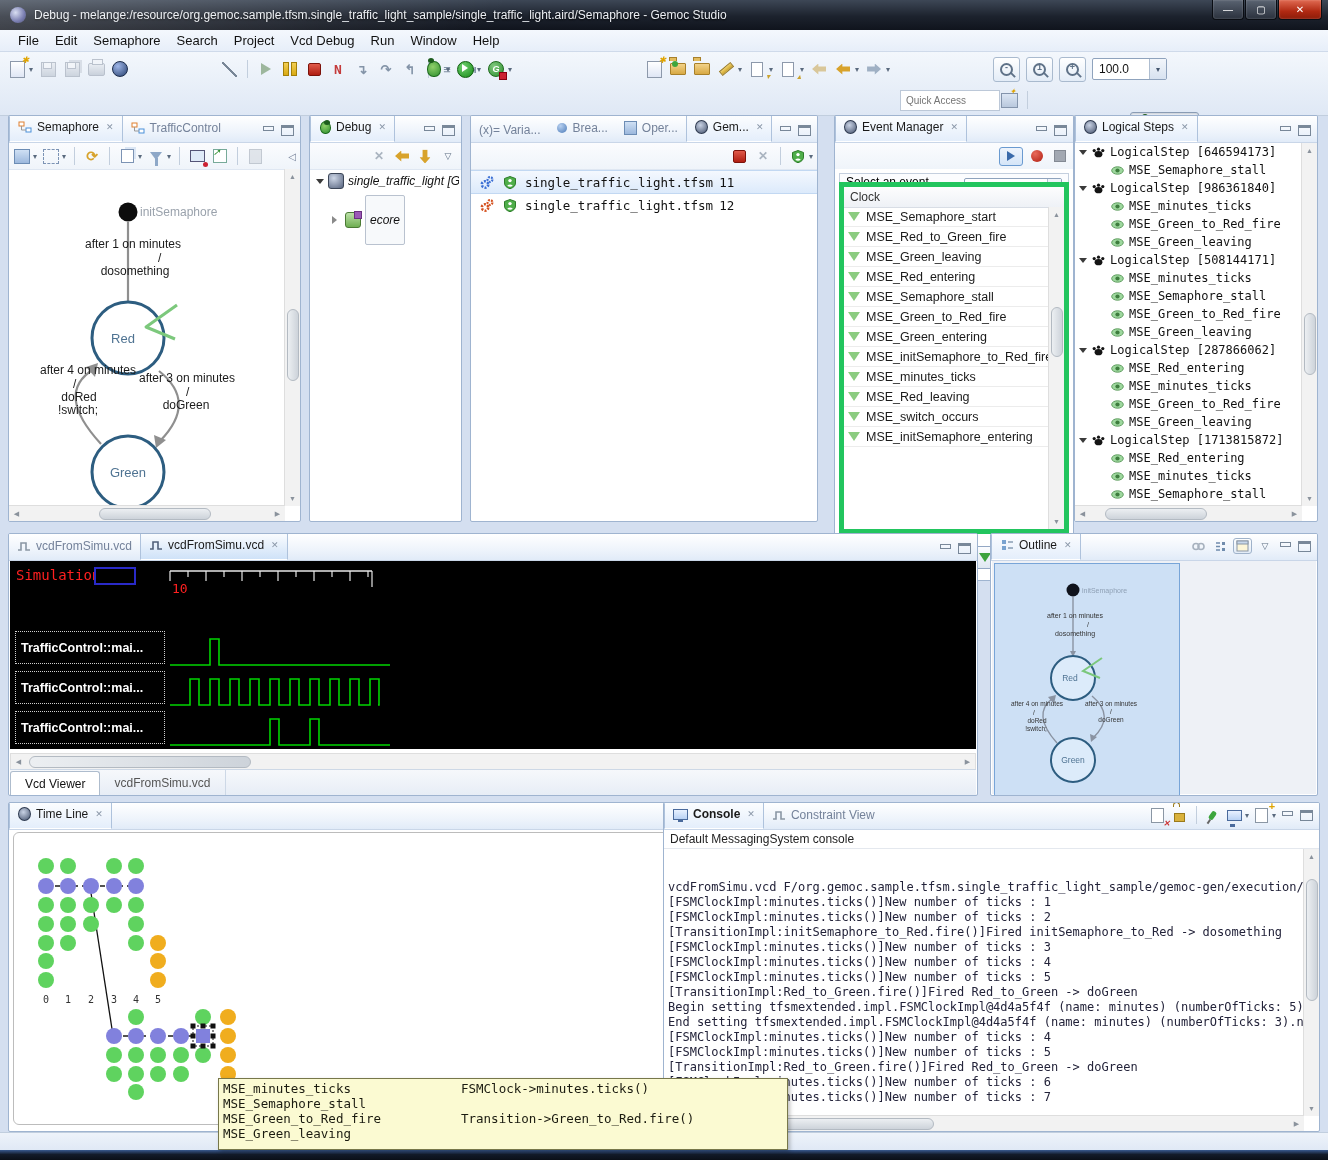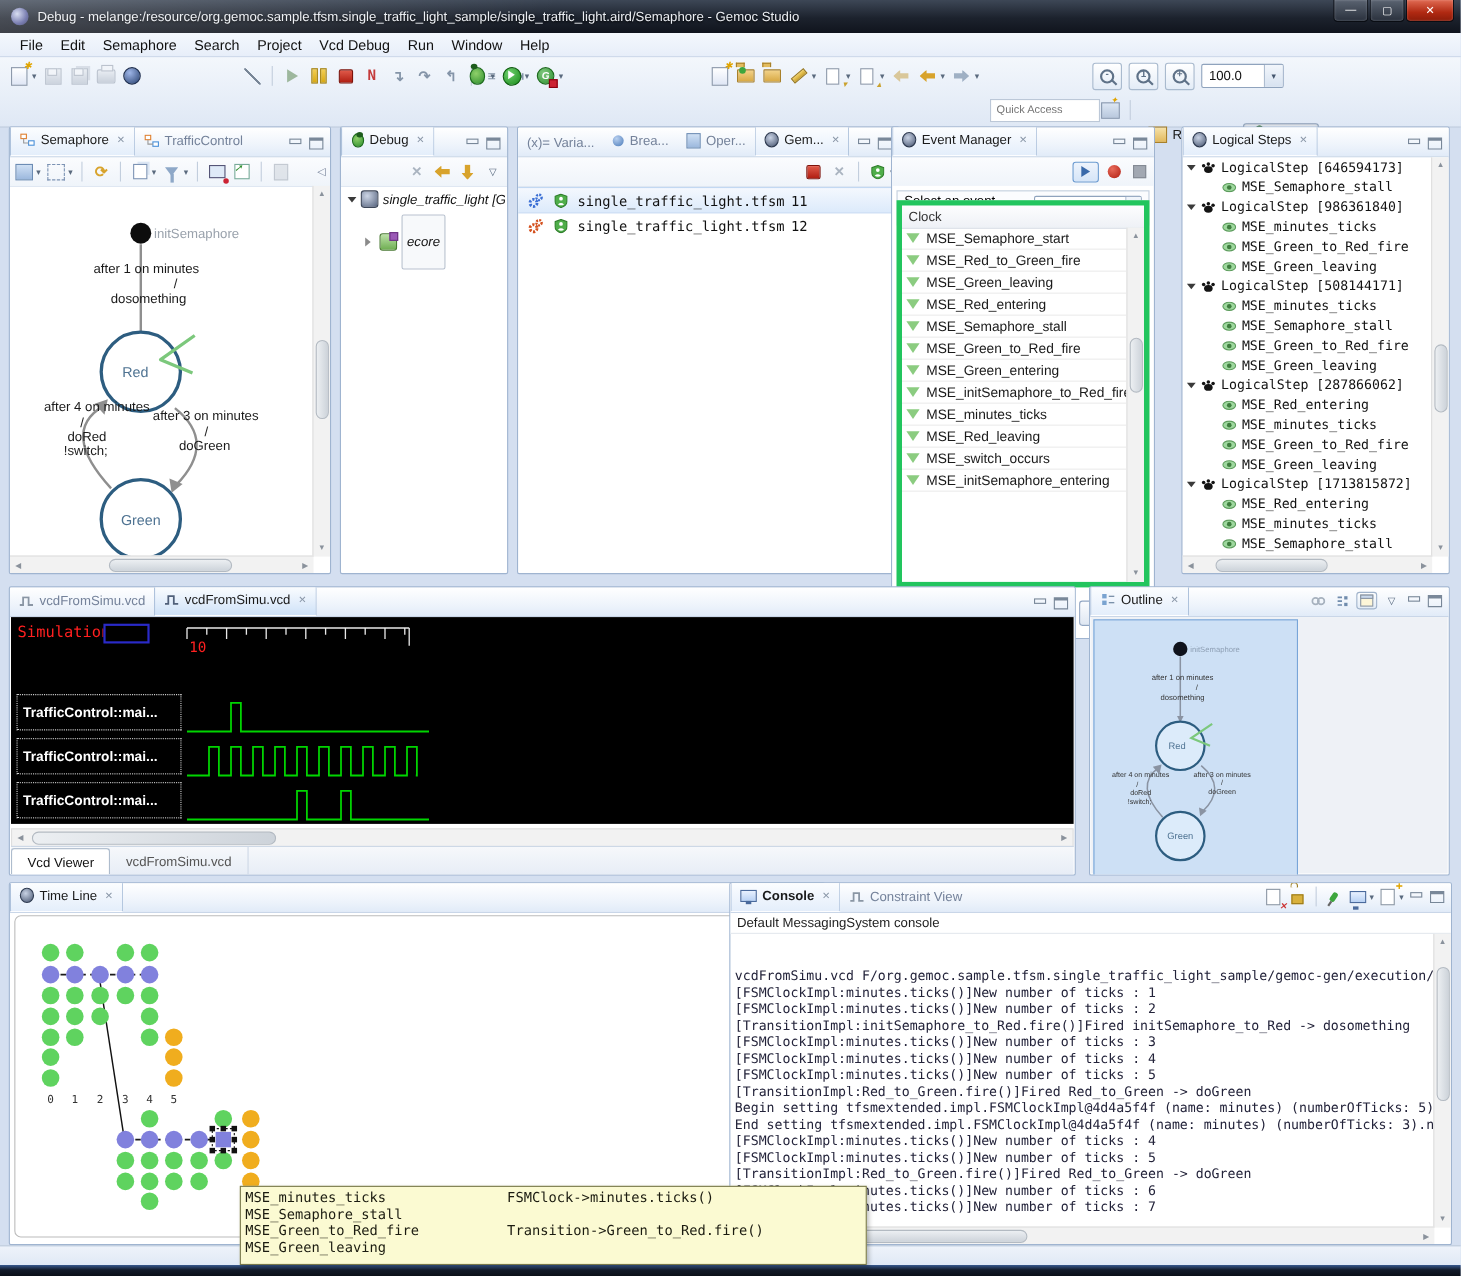--- a/index.html
+++ b/index.html
@@ -125,21 +125,21 @@
   .i-xgrey{color:#aab4c0;font-weight:bold;font-size:12px;}
   
   #view-engines{left:470px;top:115px;width:348px;height:407px;}
   .mono{font-family:"DejaVu Sans Mono",monospace;}
   .eng-row{display:flex;align-items:center;gap:6px;height:22px;padding:0 6px;font-size:12.5px;color:#111;}
   .eng-row.sel{background:linear-gradient(#f4f8fe,#dcea fb);background:linear-gradient(#f4f8fe,#dceafb);border-top:1px solid #c2d8f2;border-bottom:1px solid #c2d8f2;}
   .i-brk{width:10px;height:10px;border-radius:50%;background:radial-gradient(circle at 35% 30%,#b8d0f0,#4a7ab8);}
   .i-oper{width:12px;height:12px;background:linear-gradient(#cfe0f4,#9cb8dd);border:1px solid #6c8cb4;}
   .i-gem{width:12px;height:12px;border-radius:50%;background:radial-gradient(circle at 40% 35%,#c8d2e4,#45536e);border:1px solid #2e3a50;}
   
-  #view-eventmgr{left:810px;top:115px;width:240px;height:466px;}
+  #view-eventmgr{left:834px;top:115px;width:240px;height:466px;}
   .play-frame{width:22px;height:17px;border:1px solid #6a9ad0;border-radius:3px;background:linear-gradient(#eef4fc,#d5e5f8);display:flex;align-items:center;justify-content:center;}
   .tri-blue{width:0;height:0;border:5px solid transparent;border-left:8px solid #3a6aaa;border-right:none;}
   .i-rec{width:12px;height:12px;border-radius:50%;background:radial-gradient(circle at 35% 30%,#e86a5a,#b01e12);}
   .i-sq{width:10px;height:10px;background:#a2a8b2;border:1px solid #848a94;}
   #filterbar{margin:4px;border:1px solid #c4cfde;height:30px;display:flex;align-items:center;padding:0 6px;gap:6px;background:#fbfcfe;}
   #clockbox{position:absolute;left:4px;right:4px;top:66px;bottom:46px;border:5px solid #22c55e;background:#fff;}
   #clockhdr{height:20px;background:linear-gradient(#fdfdfe,#eef1f6);border-bottom:1px solid #d8dde5;display:flex;align-items:center;padding-left:6px;color:#333;}
   #clocklist{position:absolute;left:0;right:16px;top:20px;bottom:0;overflow:hidden;}
   .clock-row{display:flex;align-items:center;gap:6px;height:19px;border-bottom:1px solid #ececec;padding-left:4px;color:#1a1a1a;font-size:12.5px;white-space:nowrap;}
   .clock-tri{width:0;height:0;border-left:6px solid transparent;border-right:6px solid transparent;border-top:9px solid #8bcc80;flex:none;}

